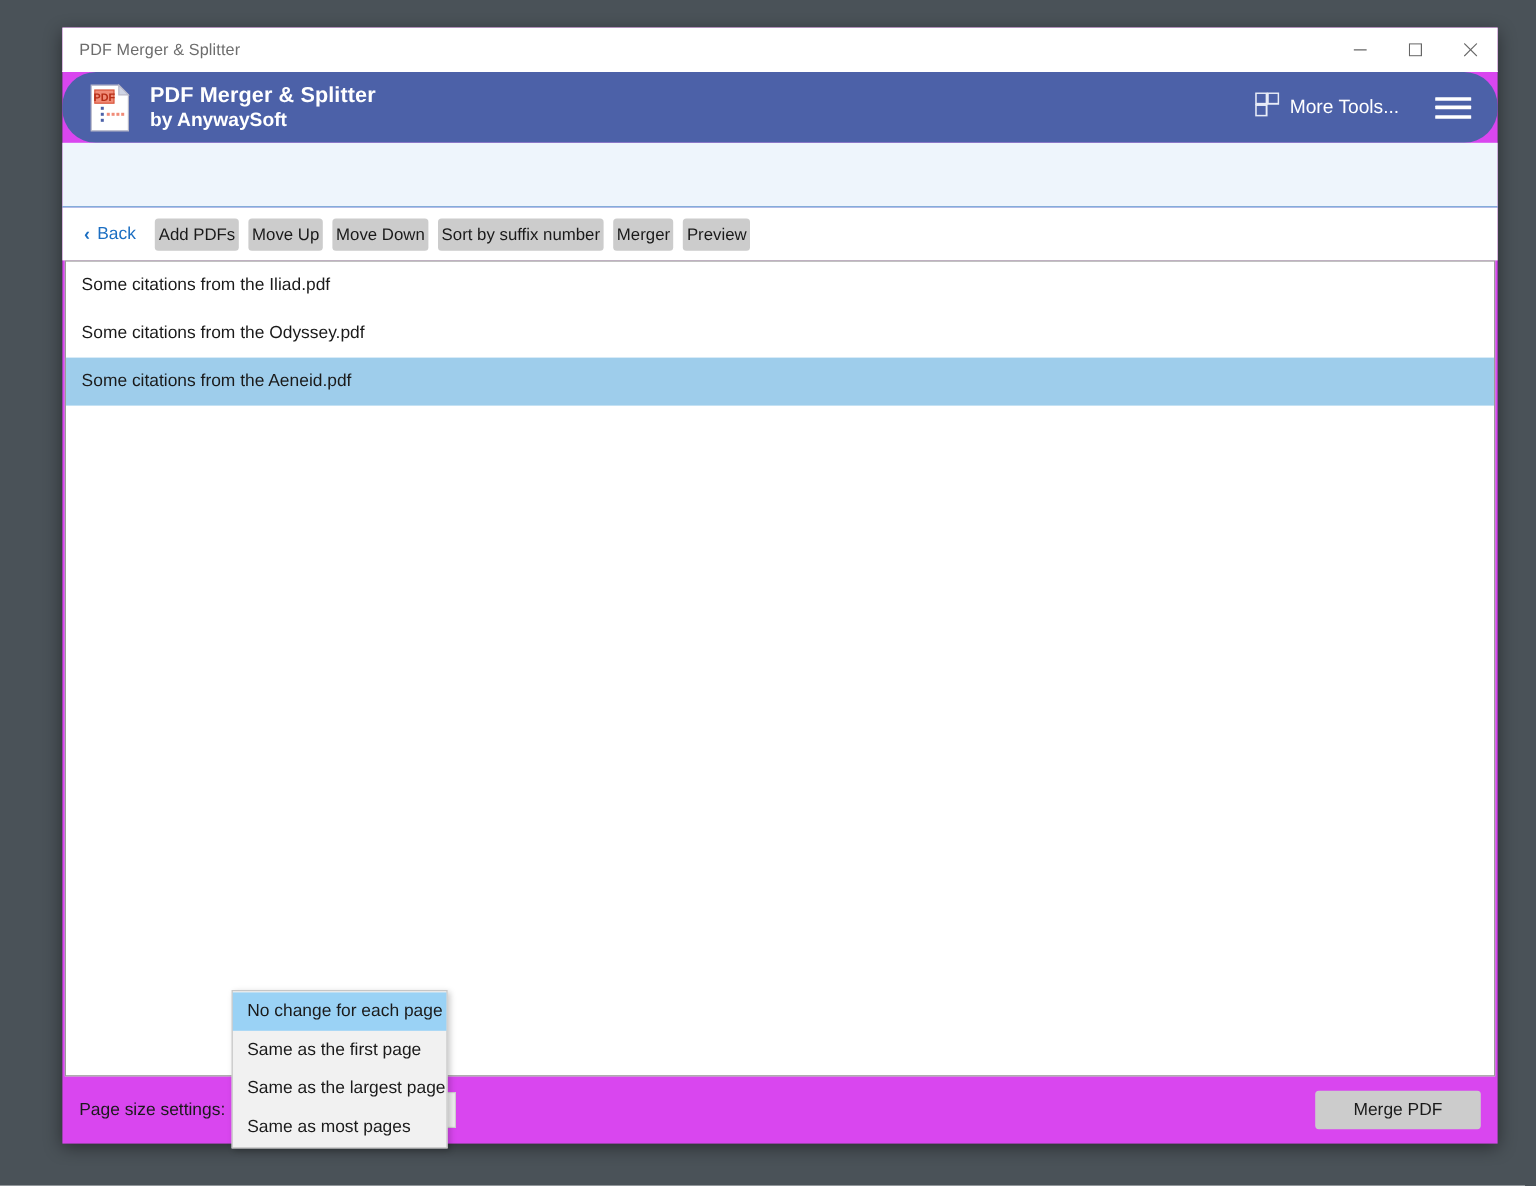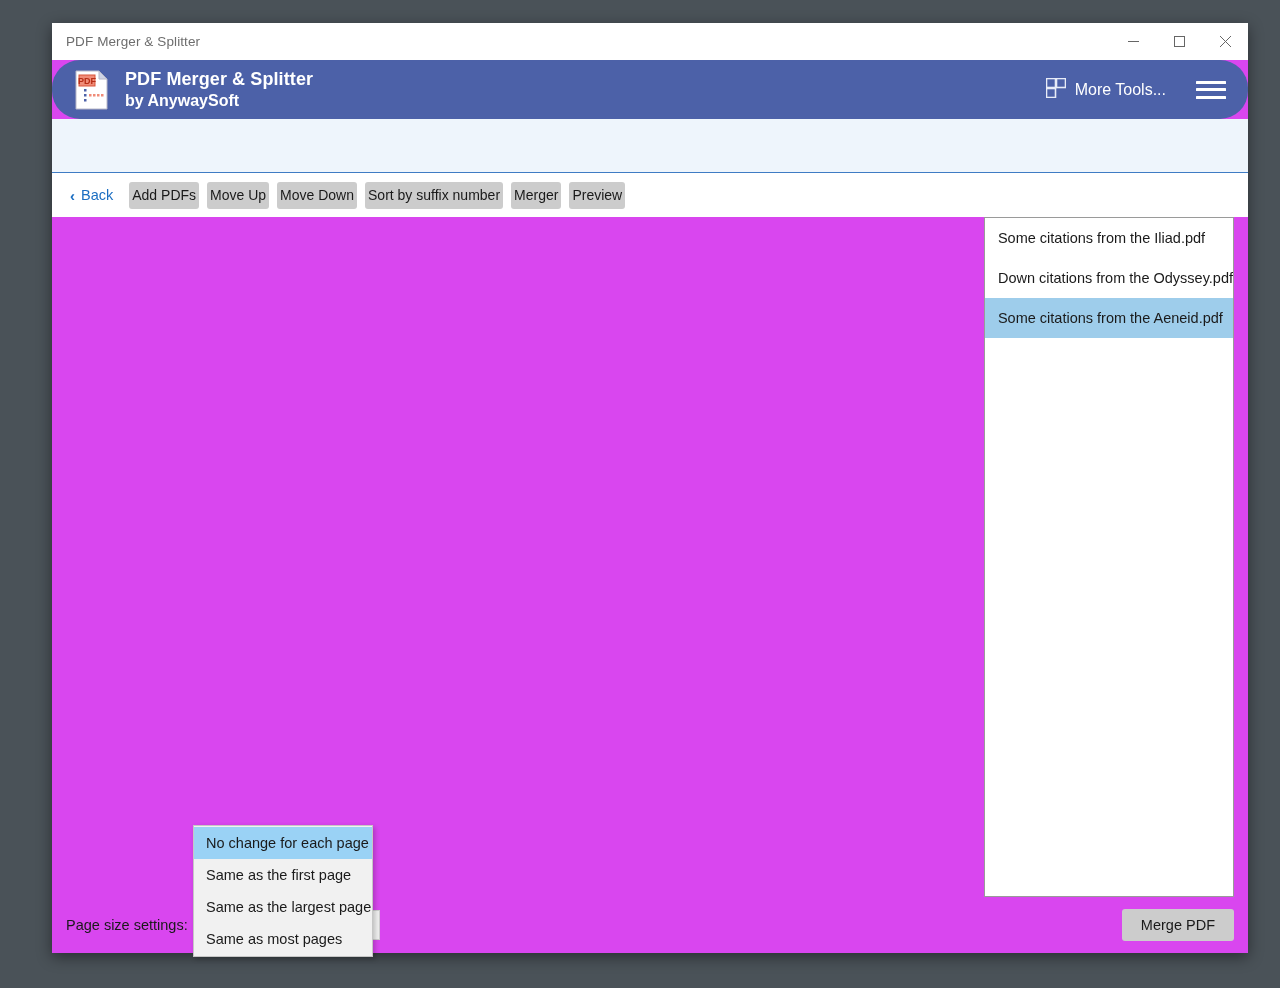--- a/index.html
+++ b/index.html
@@ -169,26 +169,25 @@
     font-size: 14px;
     height: 27px;
     padding: 0 3px;
     cursor: default;
     white-space: nowrap;
   }
 
   
   #list-wrap {
     flex: 1;
-    padding: 0 14px;
+    padding: 0 2px;
     box-sizing: border-box;
     display: flex;
     flex-direction: column;
     min-height: 0;
-    align-items: flex-end;
   }
   #file-list {
     flex: 1;
     border: 1px solid #9a9a9a;
     background: #ffffff;
     overflow: hidden;
     min-height: 0;
   }
   .file-row {
     height: 40px;
@@ -238,21 +237,21 @@
   }
   #merge-button {
     margin-left: auto;
     background: #cccccc;
     border: none;
     border-radius: 3px;
     font-family: "Liberation Sans", sans-serif;
     font-size: 14.5px;
     color: #1a1a1a;
     height: 32px;
-    padding: 0 19px;
+    padding: 0 32px;
     cursor: default;
     white-space: nowrap;
   }
 
   
   #page-size-dropdown {
     position: absolute;
     left: 193px;
     top: 825px;
     width: 180px;
@@ -355,21 +354,21 @@
     <button class="tool-btn">Move Up</button>
     <button class="tool-btn">Move Down</button>
     <button class="tool-btn">Sort by suffix number</button>
     <button class="tool-btn">Merger</button>
     <button class="tool-btn">Preview</button>
   </div>
 
   <div id="list-wrap">
     <div id="file-list">
       <div class="file-row">Some citations from the Iliad.pdf</div>
-      <div class="file-row">Down citations from the Odyssey.pdf</div>
+      <div class="file-row">Some citations from the Odyssey.pdf</div>
       <div class="file-row selected">Some citations from the Aeneid.pdf</div>
     </div>
   </div>
 
   <div id="bottom-bar">
     <span id="page-size-label">Page size settings:</span>
     <div id="page-size-select">Same as the largest page</div>
     <button id="merge-button">Merge PDF</button>
   </div>
 

